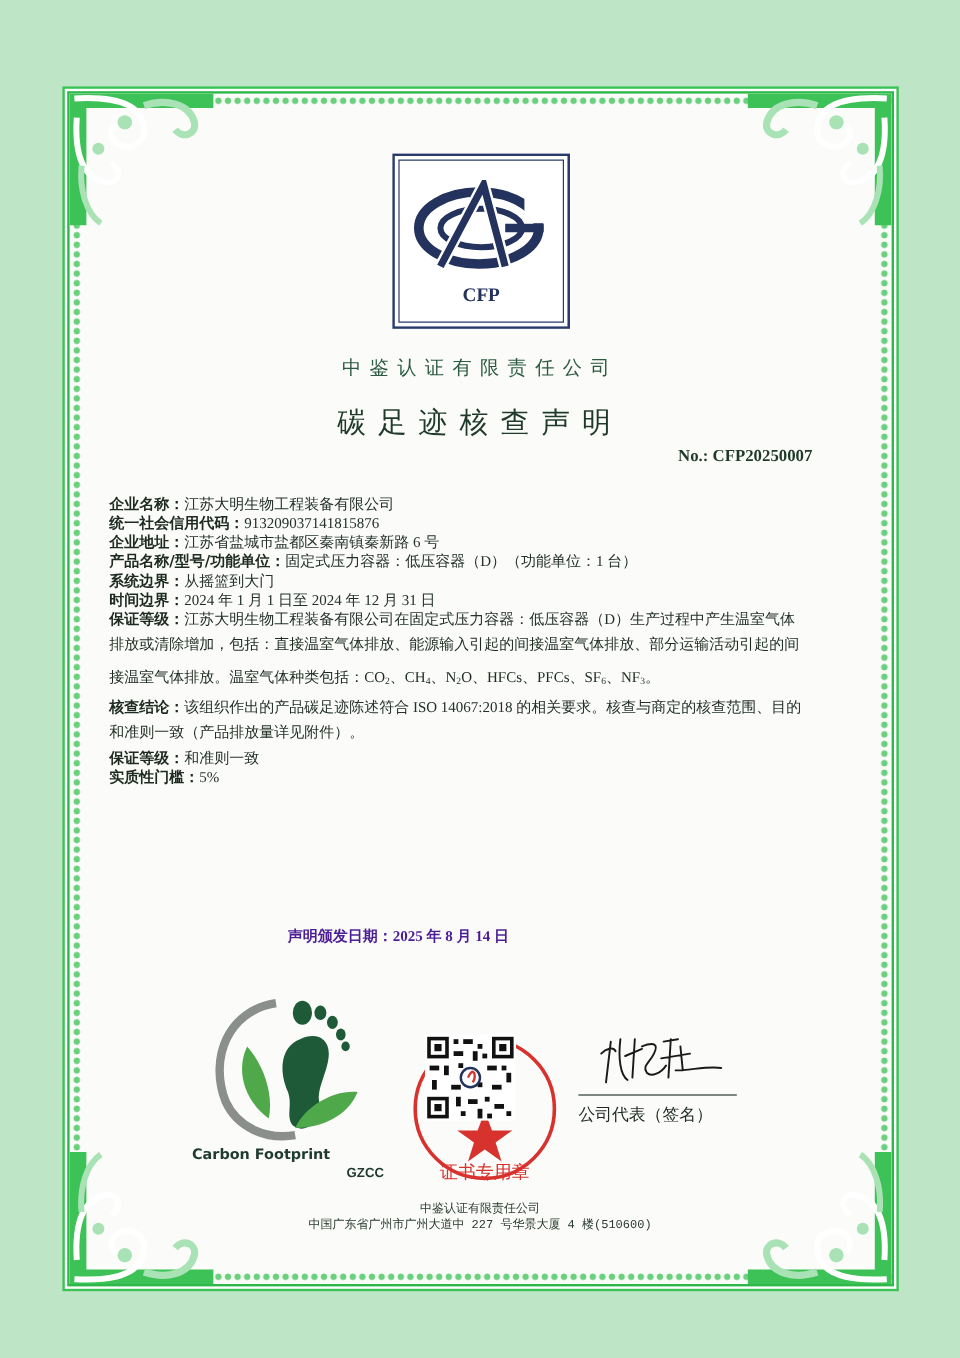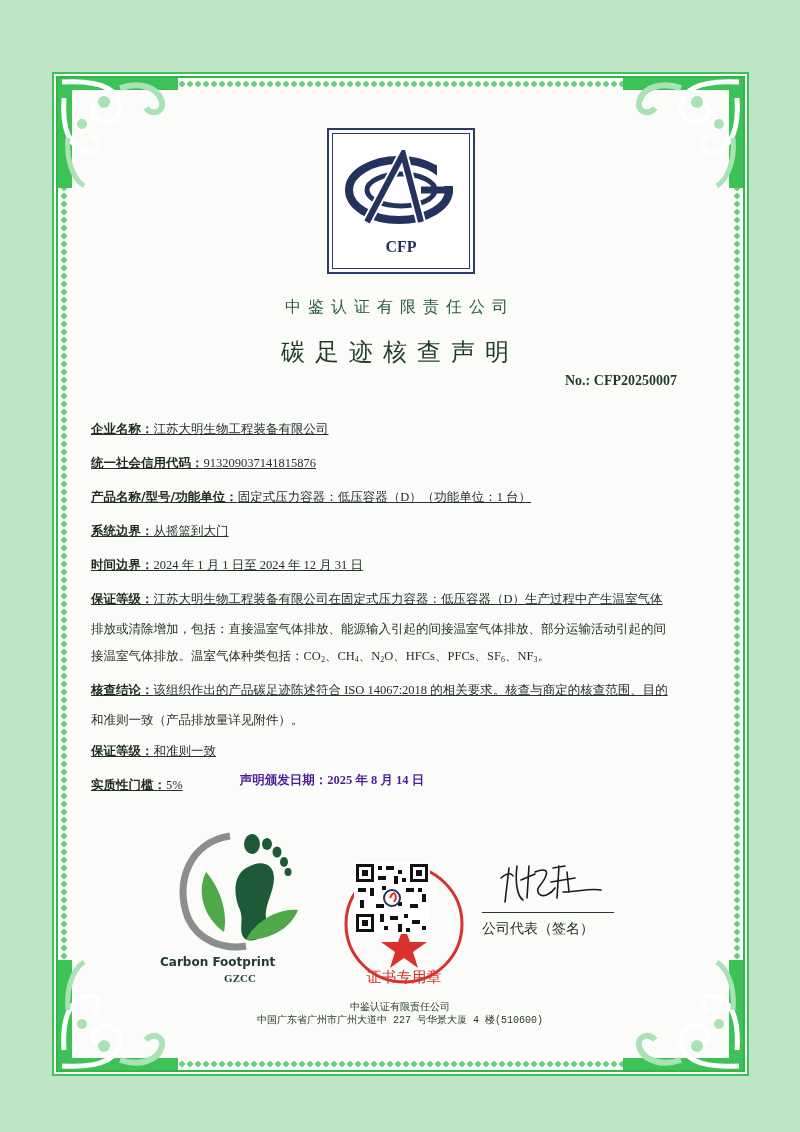--- a/index.html
+++ b/index.html
@@ -59,42 +59,41 @@
     position: absolute; left: 0; width: 800px; top: 336px; text-align: center;
     font-family: "DejaVu Sans", sans-serif; font-size: 24px; letter-spacing: 10px; color: #1f3a2a;
   }
   .doc-no {
     position: absolute; left: 565px; top: 373px;
     font-family: "Liberation Serif", serif; font-weight: bold; font-size: 14px; color: #1f3a2a;
   }
 
   .fields { position: absolute; left: 91px; top: 412px; width: 630px; }
   .row {
-    font-size: 12.5px; line-height: 33px; color: #24302a;
+    font-size: 12.5px; line-height: 15px; color: #24302a;
     font-family: "Liberation Serif", "DejaVu Serif", serif;
-    text-decoration: underline;
   }
   .row .lbl { font-weight: bold; font-family: "DejaVu Sans", sans-serif; font-size: 12.5px; color: #1e2a22; }
   .row .val { font-size: 12.5px; }
   .cont { font-size: 12.5px; line-height: 26.5px; font-family: "Liberation Serif", "DejaVu Serif", serif; }
   sub { font-size: 8px; vertical-align: -2px; }
 
   .issue-date {
     position: absolute; left: 0; width: 664px; top: 772px; text-align: center;
     font-family: "Liberation Serif", "DejaVu Serif", serif; font-weight: bold; font-size: 12.5px; color: #4c1d95;
   }
 
   .cf-logo { position: absolute; left: 170px; top: 822px; width: 140px; height: 130px; }
   .cf-text1 {
     position: absolute; left: 160px; width: 160px; top: 955px; text-align: left;
     font-family: "DejaVu Sans", sans-serif; font-weight: bold; font-size: 12px; color: #1f3a2f;
   }
   .cf-text2 {
-    position: absolute; left: 160px; width: 160px; top: 972px; text-align: center;
-    font-family: Liberation Serif, serif; font-weight: bold; font-size: 11px; color: #1f3a2f;
+    position: absolute; left: 160px; width: 160px; top: 972px; text-align: right;
+    font-family: Liberation Sans, sans-serif; font-weight: bold; font-size: 11px; color: #1f3a2f;
   }
 
   .seal { position: absolute; left: 340px; top: 860px; width: 128px; height: 128px; }
   .qr { position: absolute; left: 354px; top: 862px; width: 76px; height: 72px; }
 
   .signature { position: absolute; left: 495px; top: 858px; width: 110px; height: 50px; }
   .sign-line { position: absolute; left: 482px; top: 912px; width: 132px; height: 1px; background: #2a3a30; }
   .sign-caption {
     position: absolute; left: 482px; top: 920px;
     font-family: "DejaVu Sans", sans-serif; font-size: 14px; color: #1e2a22;
@@ -183,20 +182,23 @@
   <span>No.:</span>
   <span>CFP20250007</span>
 </div>
 
 <div class="fields">
   <div class="row">
     <span class="lbl">企业名称：</span><span class="val">江苏大明生物工程装备有限公司</span>
   </div>
   <div class="row">
     <span class="lbl">统一社会信用代码：</span><span class="val">913209037141815876</span>
+  </div>
+  <div class="row">
+    <span class="lbl">企业地址：</span><span class="val">江苏省盐城市盐都区秦南镇秦新路 6 号</span>
   </div>
   <div class="row">
     <span class="lbl">产品名称/型号/功能单位：</span><span class="val">固定式压力容器：低压容器（D）（功能单位：1 台）</span>
   </div>
   <div class="row">
     <span class="lbl">系统边界：</span><span class="val">从摇篮到大门</span>
   </div>
   <div class="row">
     <span class="lbl">时间边界：</span><span class="val">2024 年 1 月 1 日至 2024 年 12 月 31 日</span>
   </div>

